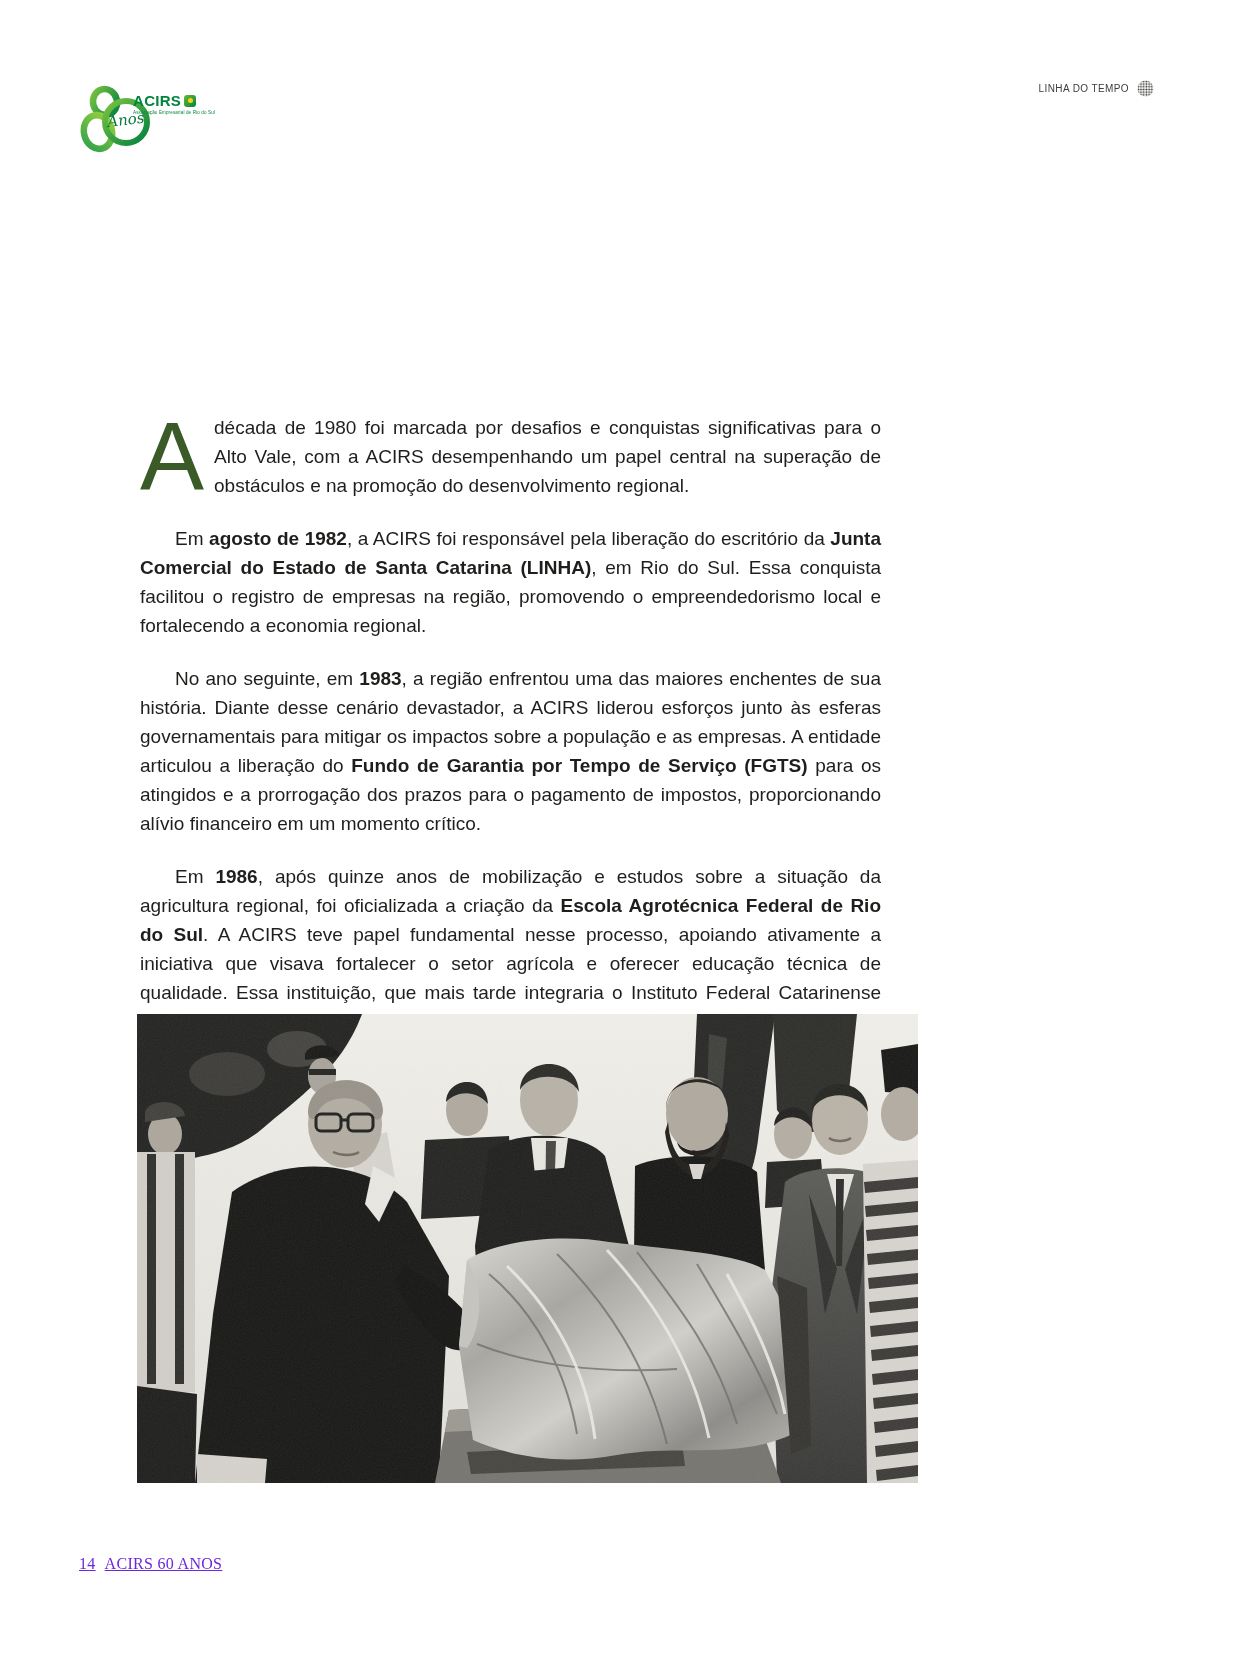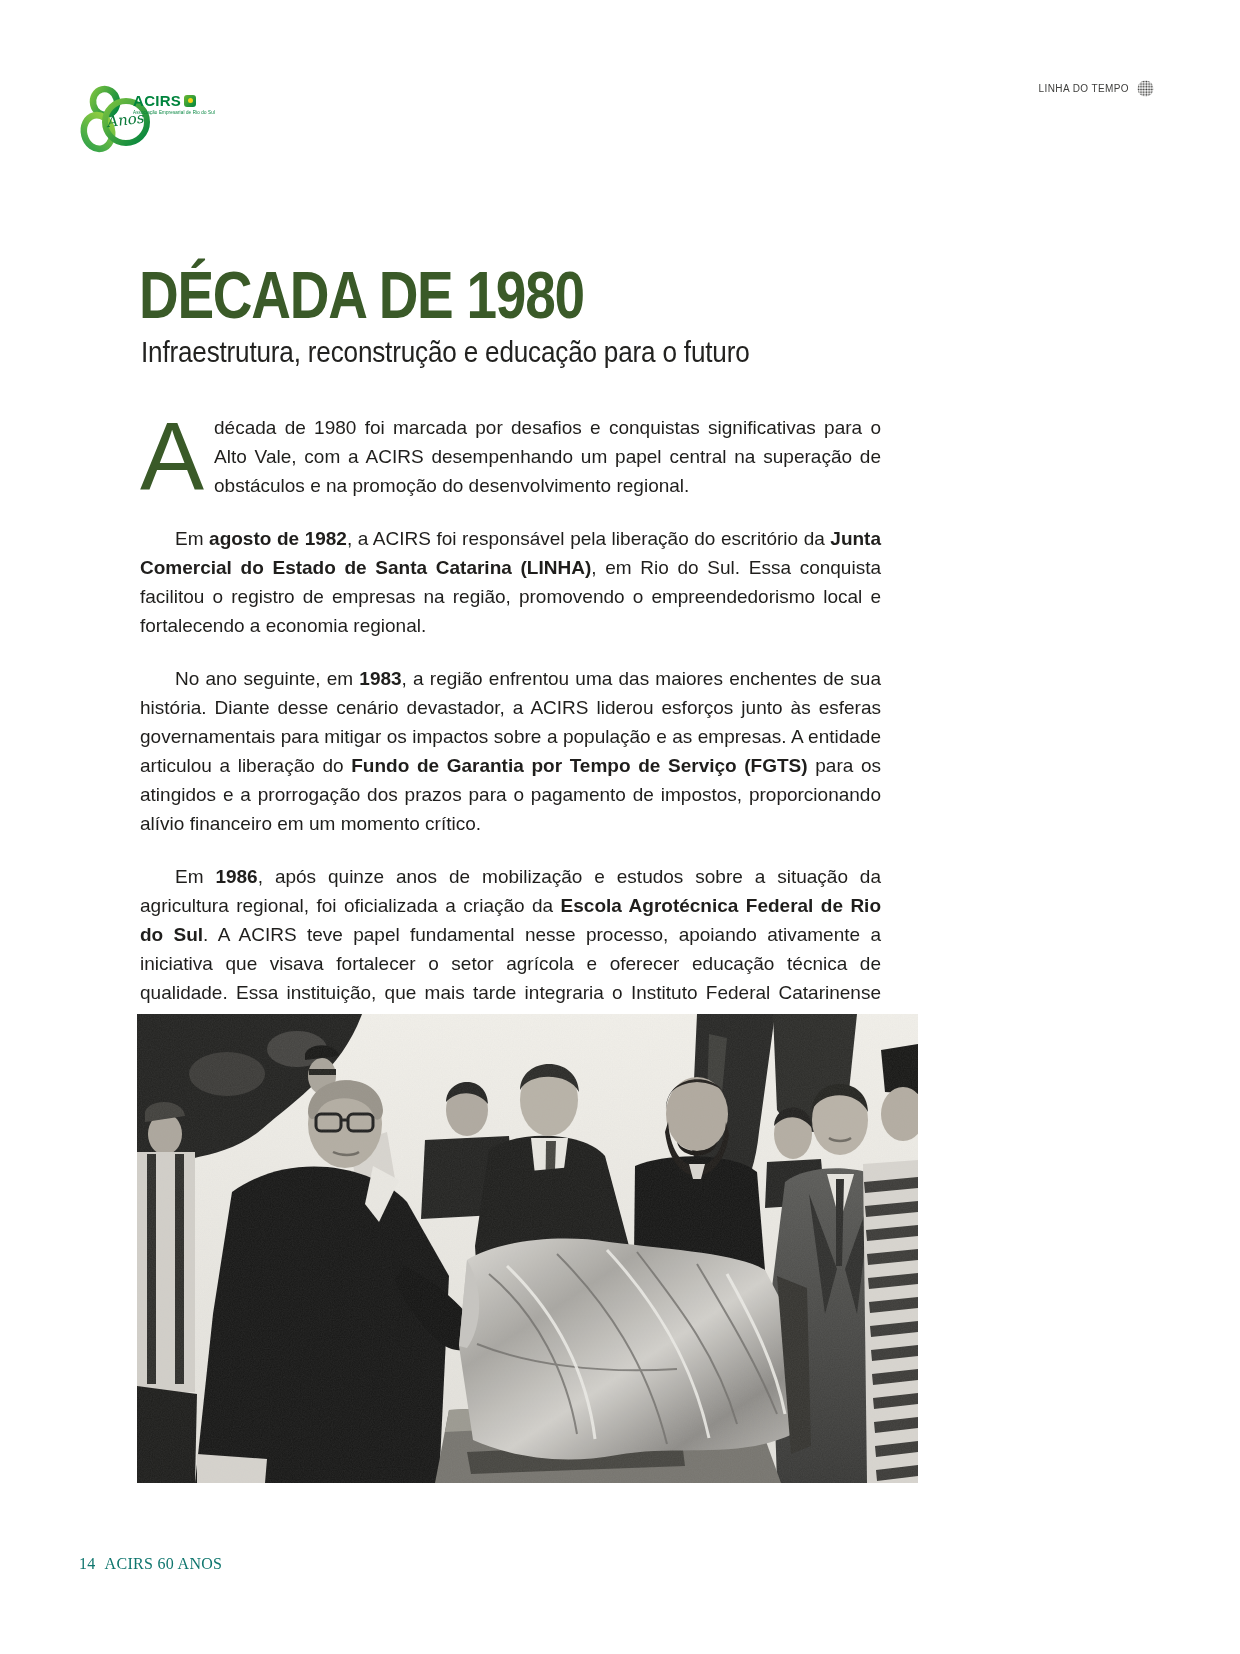--- a/index.html
+++ b/index.html
@@ -30,21 +30,21 @@
     font-size:19px;line-height:29px;color:#1f1e1c;text-align:justify;}
   .para{margin:0 0 24px 0;}
   .para.indent{text-indent:35px;}
   .para .bold{font-weight:bold;}
   .dropcap{float:left;font-size:96px;line-height:75px;padding:5px 10px 0 0;color:#3a5a28;}
   
   .photo{position:absolute;left:137px;top:1014px;width:781px;height:469px;}
   .photo svg{display:block;width:100%;height:100%;}
   
   .footer{position:absolute;left:79px;top:1555px;display:flex;gap:9px;
-    font-family:"Liberation Serif",serif;font-size:16px;color:#0f766e;letter-spacing:.3px;}
+    font-family:"Liberation Serif",serif;font-size:16px;color:#6d28d9;letter-spacing:.3px;text-decoration:underline;}
 </style>
 </head>
 <body>
 
 <div class="page">
 
   <div class="brand-logo">
     <svg viewBox="0 0 210 78">
       <defs>
         <linearGradient id="g1" x1="0" y1="0" x2="1" y2="1">
@@ -79,26 +79,20 @@
     <svg width="17" height="17" viewBox="0 0 17 17">
       <defs>
         <pattern id="dots" width="2.7" height="2.7" patternUnits="userSpaceOnUse">
           <circle cx="1.3" cy="1.3" r="0.95" fill="#2f2f2d"></circle>
         </pattern>
       </defs>
       <circle cx="8.5" cy="8.5" r="8" fill="url(#dots)"></circle>
     </svg>
   </div>
 
-  <div class="title-wrap">
-    <span>DÉCADA DE 1980</span>
-  </div>
-  <div class="subtitle-wrap">
-    <span>Infraestrutura, reconstrução e educação para o futuro</span>
-  </div>
 
   <div class="bodycol">
       <p class="para"><span class="dropcap">A</span><span>década de 1980 foi marcada por desafios e conquistas significativas para o Alto Vale, com a ACIRS desempenhando um papel central na superação de obstáculos e na promoção do desenvolvimento regional.</span></p>
       <p class="para indent"><span>Em </span><span class="bold">agosto de 1982</span><span>, a ACIRS foi responsável pela liberação do escritório da </span><span class="bold">Junta Comercial do Estado de Santa Catarina (LINHA)</span><span>, em Rio do Sul. Essa conquista facilitou o registro de empresas na região, promovendo o empreendedorismo local e fortalecendo a economia regional.</span></p>
       <p class="para indent"><span>No ano seguinte, em </span><span class="bold">1983</span><span>, a região enfrentou uma das maiores enchentes de sua história. Diante desse cenário devastador, a ACIRS liderou esforços junto às esferas governamentais para mitigar os impactos sobre a população e as empresas. A entidade articulou a liberação do </span><span class="bold">Fundo de Garantia por Tempo de Serviço (FGTS)</span><span> para os atingidos e a prorrogação dos prazos para o pagamento de impostos, proporcionando alívio financeiro em um momento crítico.</span></p>
       <p class="para indent"><span>Em </span><span class="bold">1986</span><span>, após quinze anos de mobilização e estudos sobre a situação da agricultura regional, foi oficializada a criação da </span><span class="bold">Escola Agrotécnica Federal de Rio do Sul</span><span>. A ACIRS teve papel fundamental nesse processo, apoiando ativamente a iniciativa que visava fortalecer o setor agrícola e oferecer educação técnica de qualidade. Essa instituição, que mais tarde integraria o Instituto Federal Catarinense (IFC), tornou-se um marco na formação de profissionais qualificados para o campo.</span></p>
       <p class="para indent"><span>Essas ações refletem o compromisso contínuo da ACIRS com o desenvolvimento sustentável, a educação e o bem-estar da comunidade do Alto Vale.</span></p>
     </div>
 
   <div class="photo" role="img" aria-label="Fotografia em preto e branco: grupo de homens de terno reunidos ao redor de uma placa coberta por um pano durante cerimônia de inauguração">

